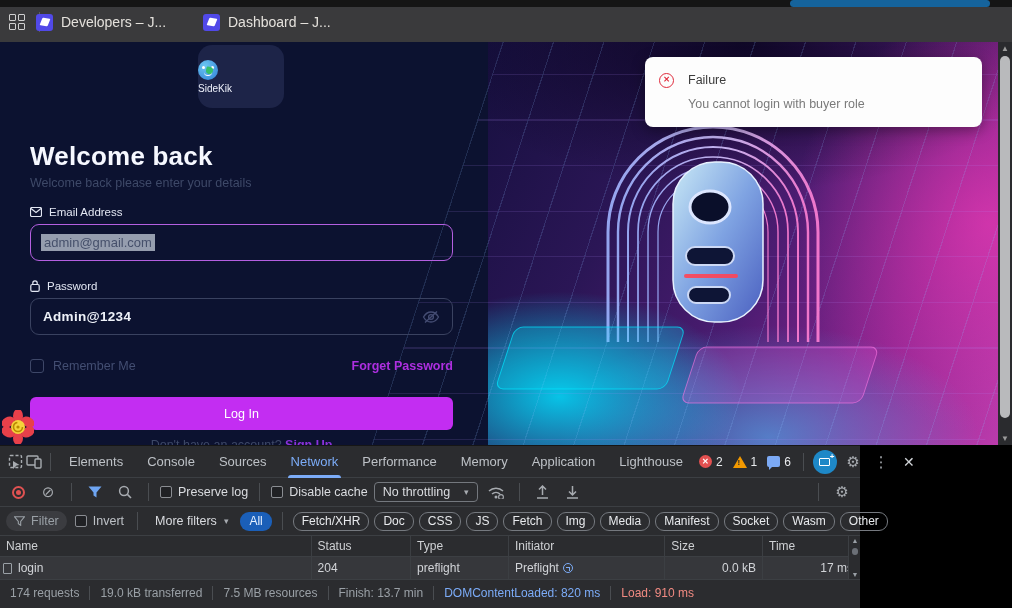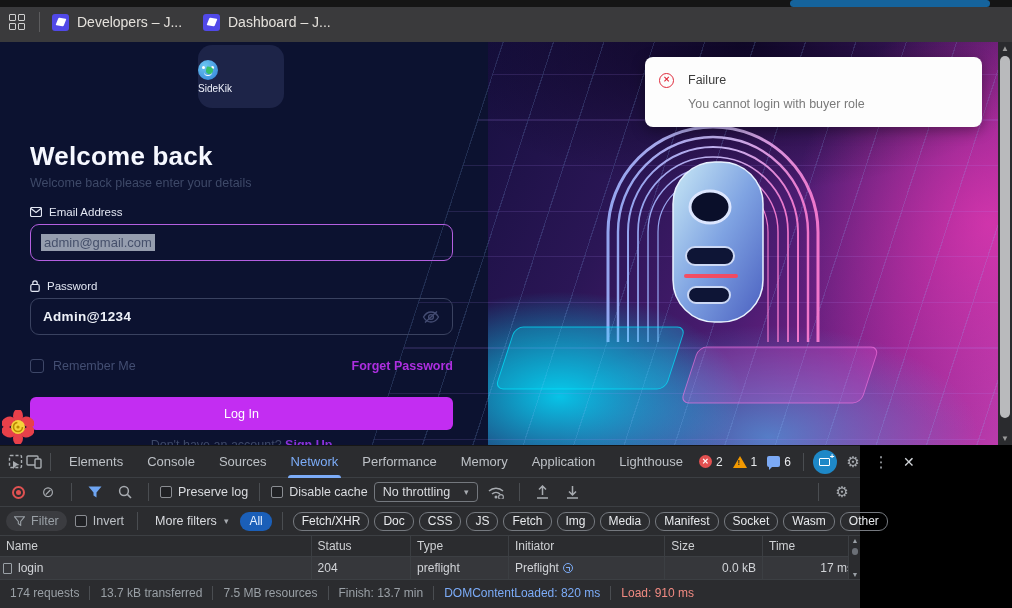--- a/index.html
+++ b/index.html
@@ -9,21 +9,21 @@
 
   
   .browser-bar { position:absolute; top:0; left:0; width:1012px; height:42px; background:#3a3a3c; }
   .top-strip { position:absolute; top:0; left:0; width:100%; height:7px; background:#151515; }
   .top-peek { position:absolute; top:0; left:790px; width:200px; height:7px; background:#15639c; border-radius:7px; }
   .grid-icon { position:absolute; left:9px; top:14px; width:16px; height:16px;
     display:grid; grid-template-columns:7px 7px; grid-template-rows:7px 7px; gap:2px; }
   .grid-icon span { border:1.5px solid #cfcfcf; border-radius:1px; }
   .bar-sep { position:absolute; left:39px; top:12px; width:1px; height:20px; background:#5c5c5e; }
   .btab { position:absolute; top:11px; height:22px; display:flex; align-items:center; gap:8px; }
-  .btab.t1 { left:52px; } .btab.t2 { left:203px; }
+  .btab.t1 { left:36px; } .btab.t2 { left:203px; }
   .btab-icon { width:17px; height:17px; border-radius:3px; background:#5149e8; position:relative; }
   .btab-icon::after { content:""; position:absolute; left:4.5px; top:4.5px; width:8px; height:8px;
     background:#fff; border-radius:1px; transform:rotate(10deg) skewX(-12deg); }
   .btab-label { color:#e4e1dc; font-size:14px; }
 
   
   .viewport { position:absolute; top:42px; left:0; width:1012px; height:403px; background:#0c1230; overflow:hidden; }
 
   
   .hero { position:absolute; left:488px; top:0; width:510px; height:403px;
@@ -468,21 +468,21 @@
       <div class="tbl-scroll">
         <div class="arr up">▲</div>
         <div class="thumb"></div>
         <div class="arr down">▼</div>
       </div>
     </div>
 
     <div class="dt-status">
       <span class="seg">174 requests</span>
       <span class="seg-sep"></span>
-      <span class="seg">13.7 kB transferred</span>
+      <span class="seg">19.0 kB transferred</span>
       <span class="seg-sep"></span>
       <span class="seg">7.5 MB resources</span>
       <span class="seg-sep"></span>
       <span class="seg">Finish: 13.7 min</span>
       <span class="seg-sep"></span>
       <span class="seg blue">DOMContentLoaded: 820 ms</span>
       <span class="seg-sep"></span>
       <span class="seg red">Load: 910 ms</span>
     </div>
   </div>

